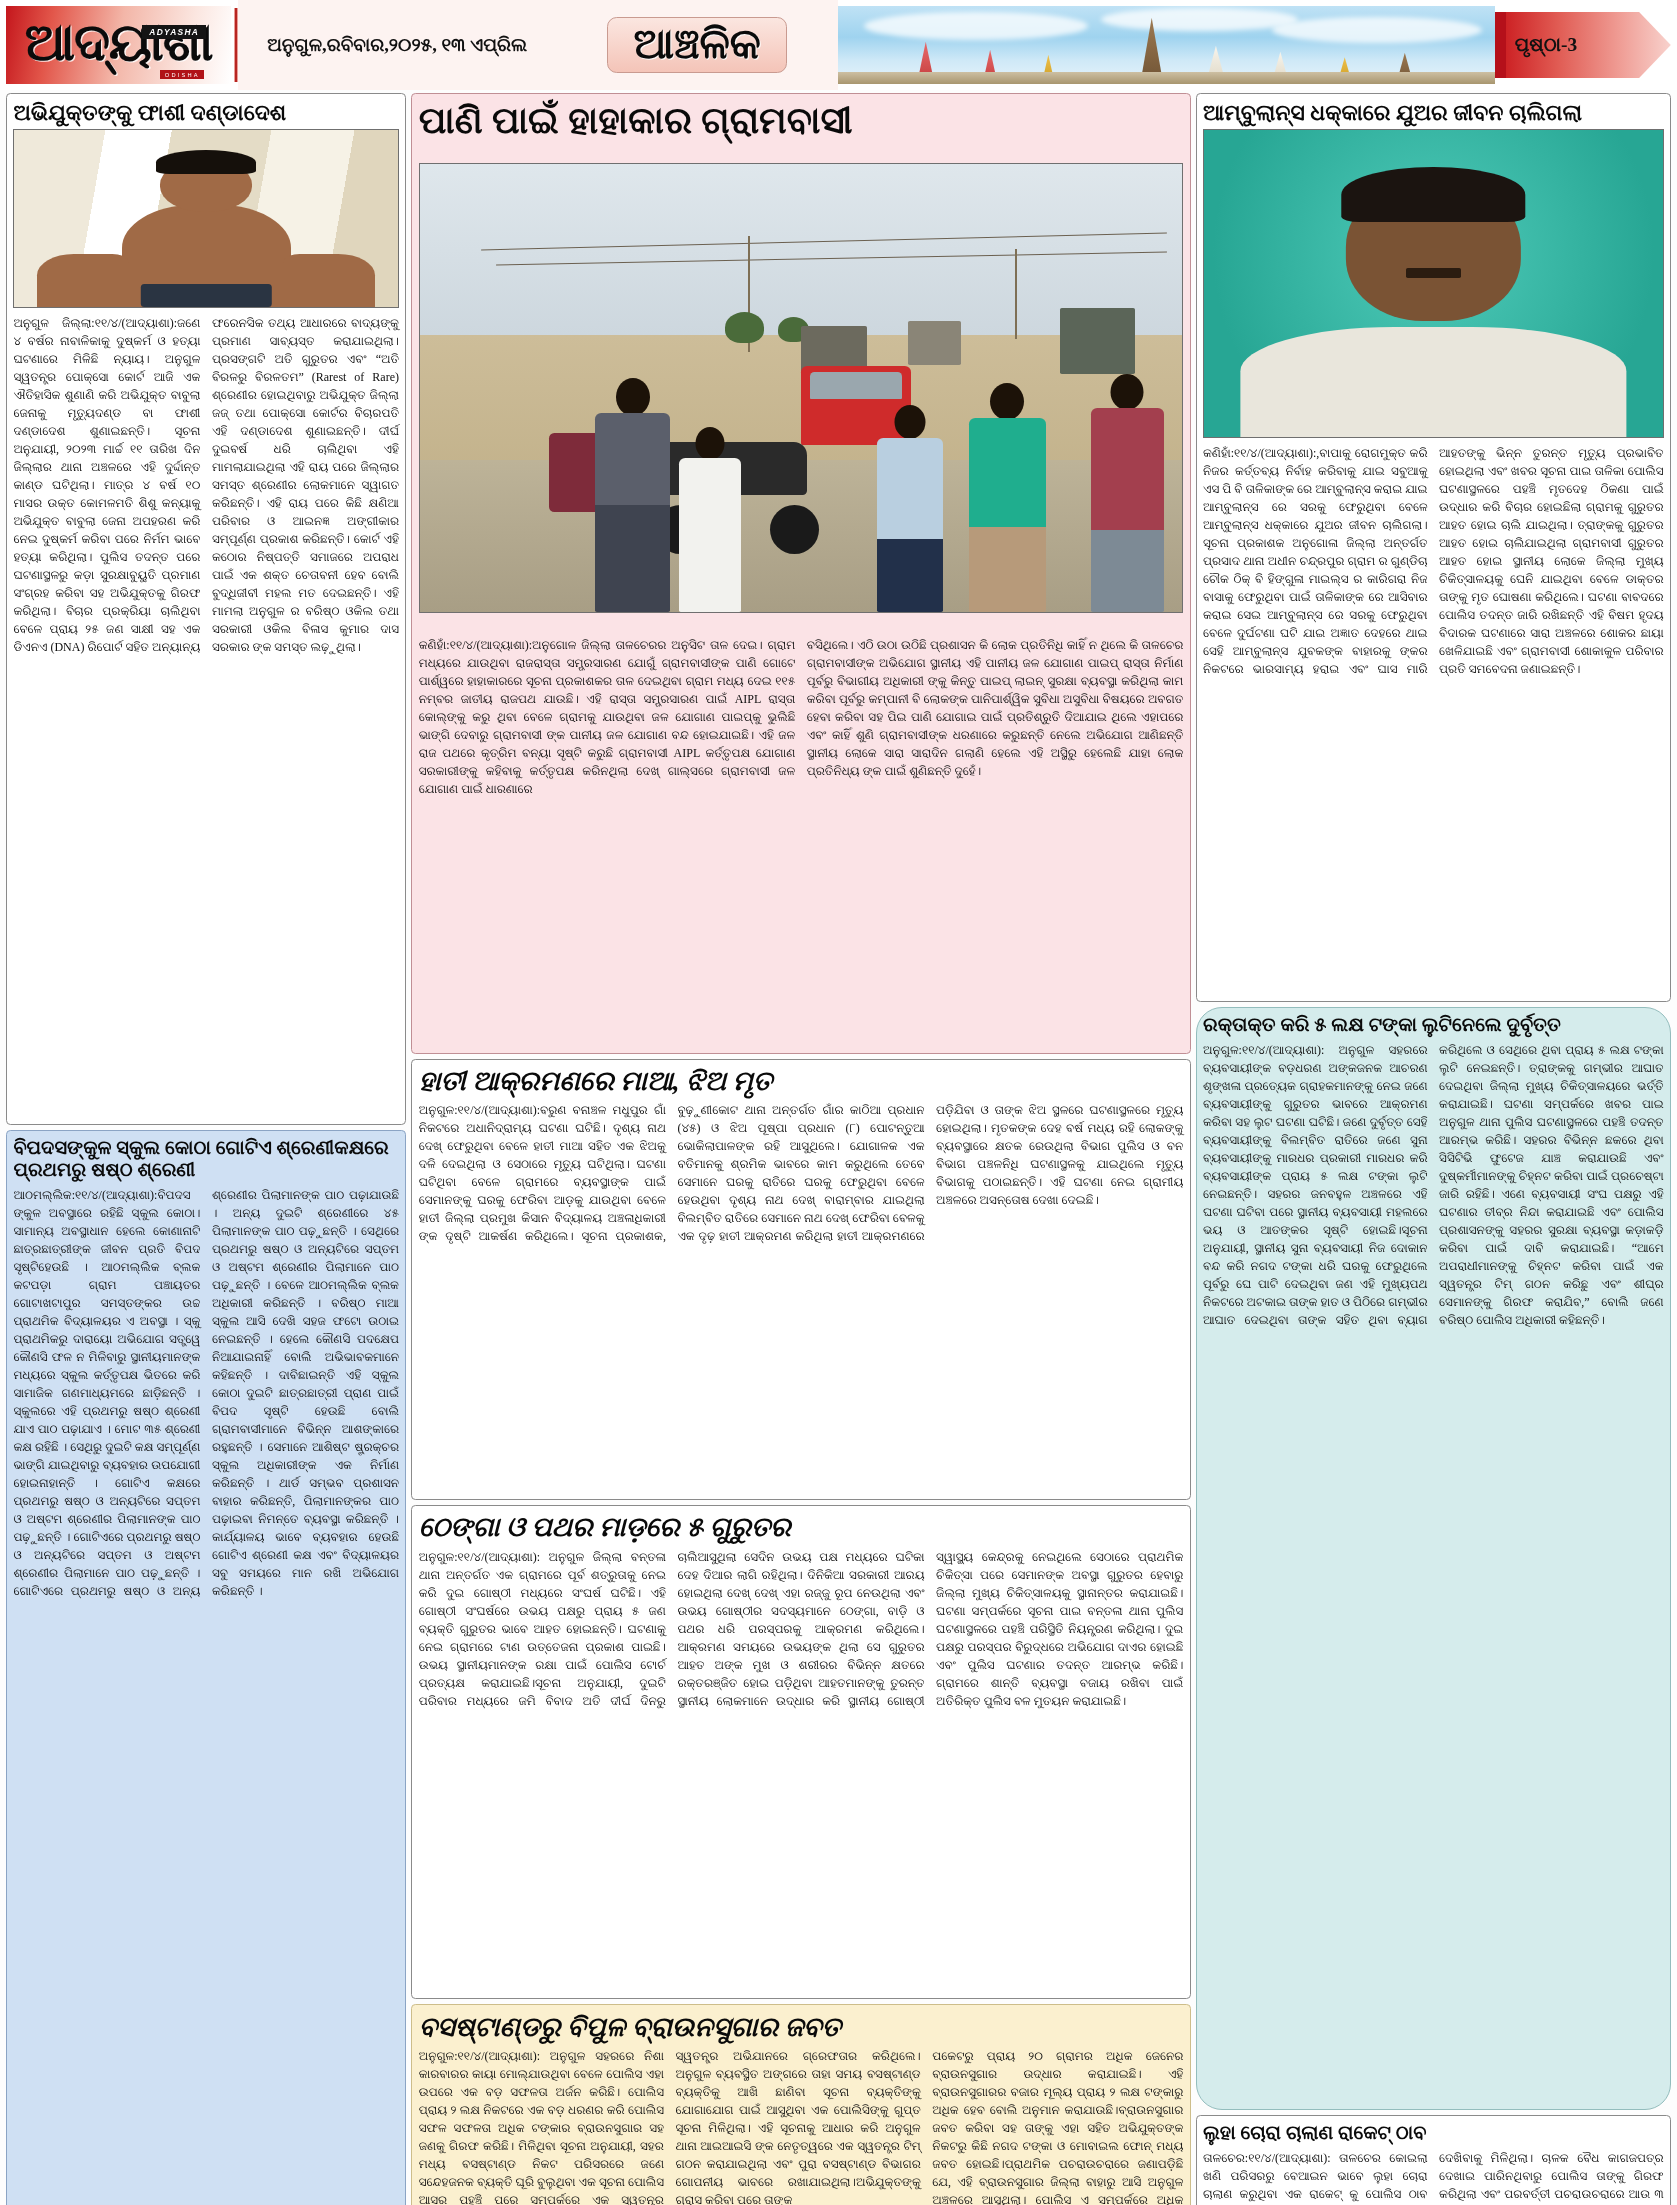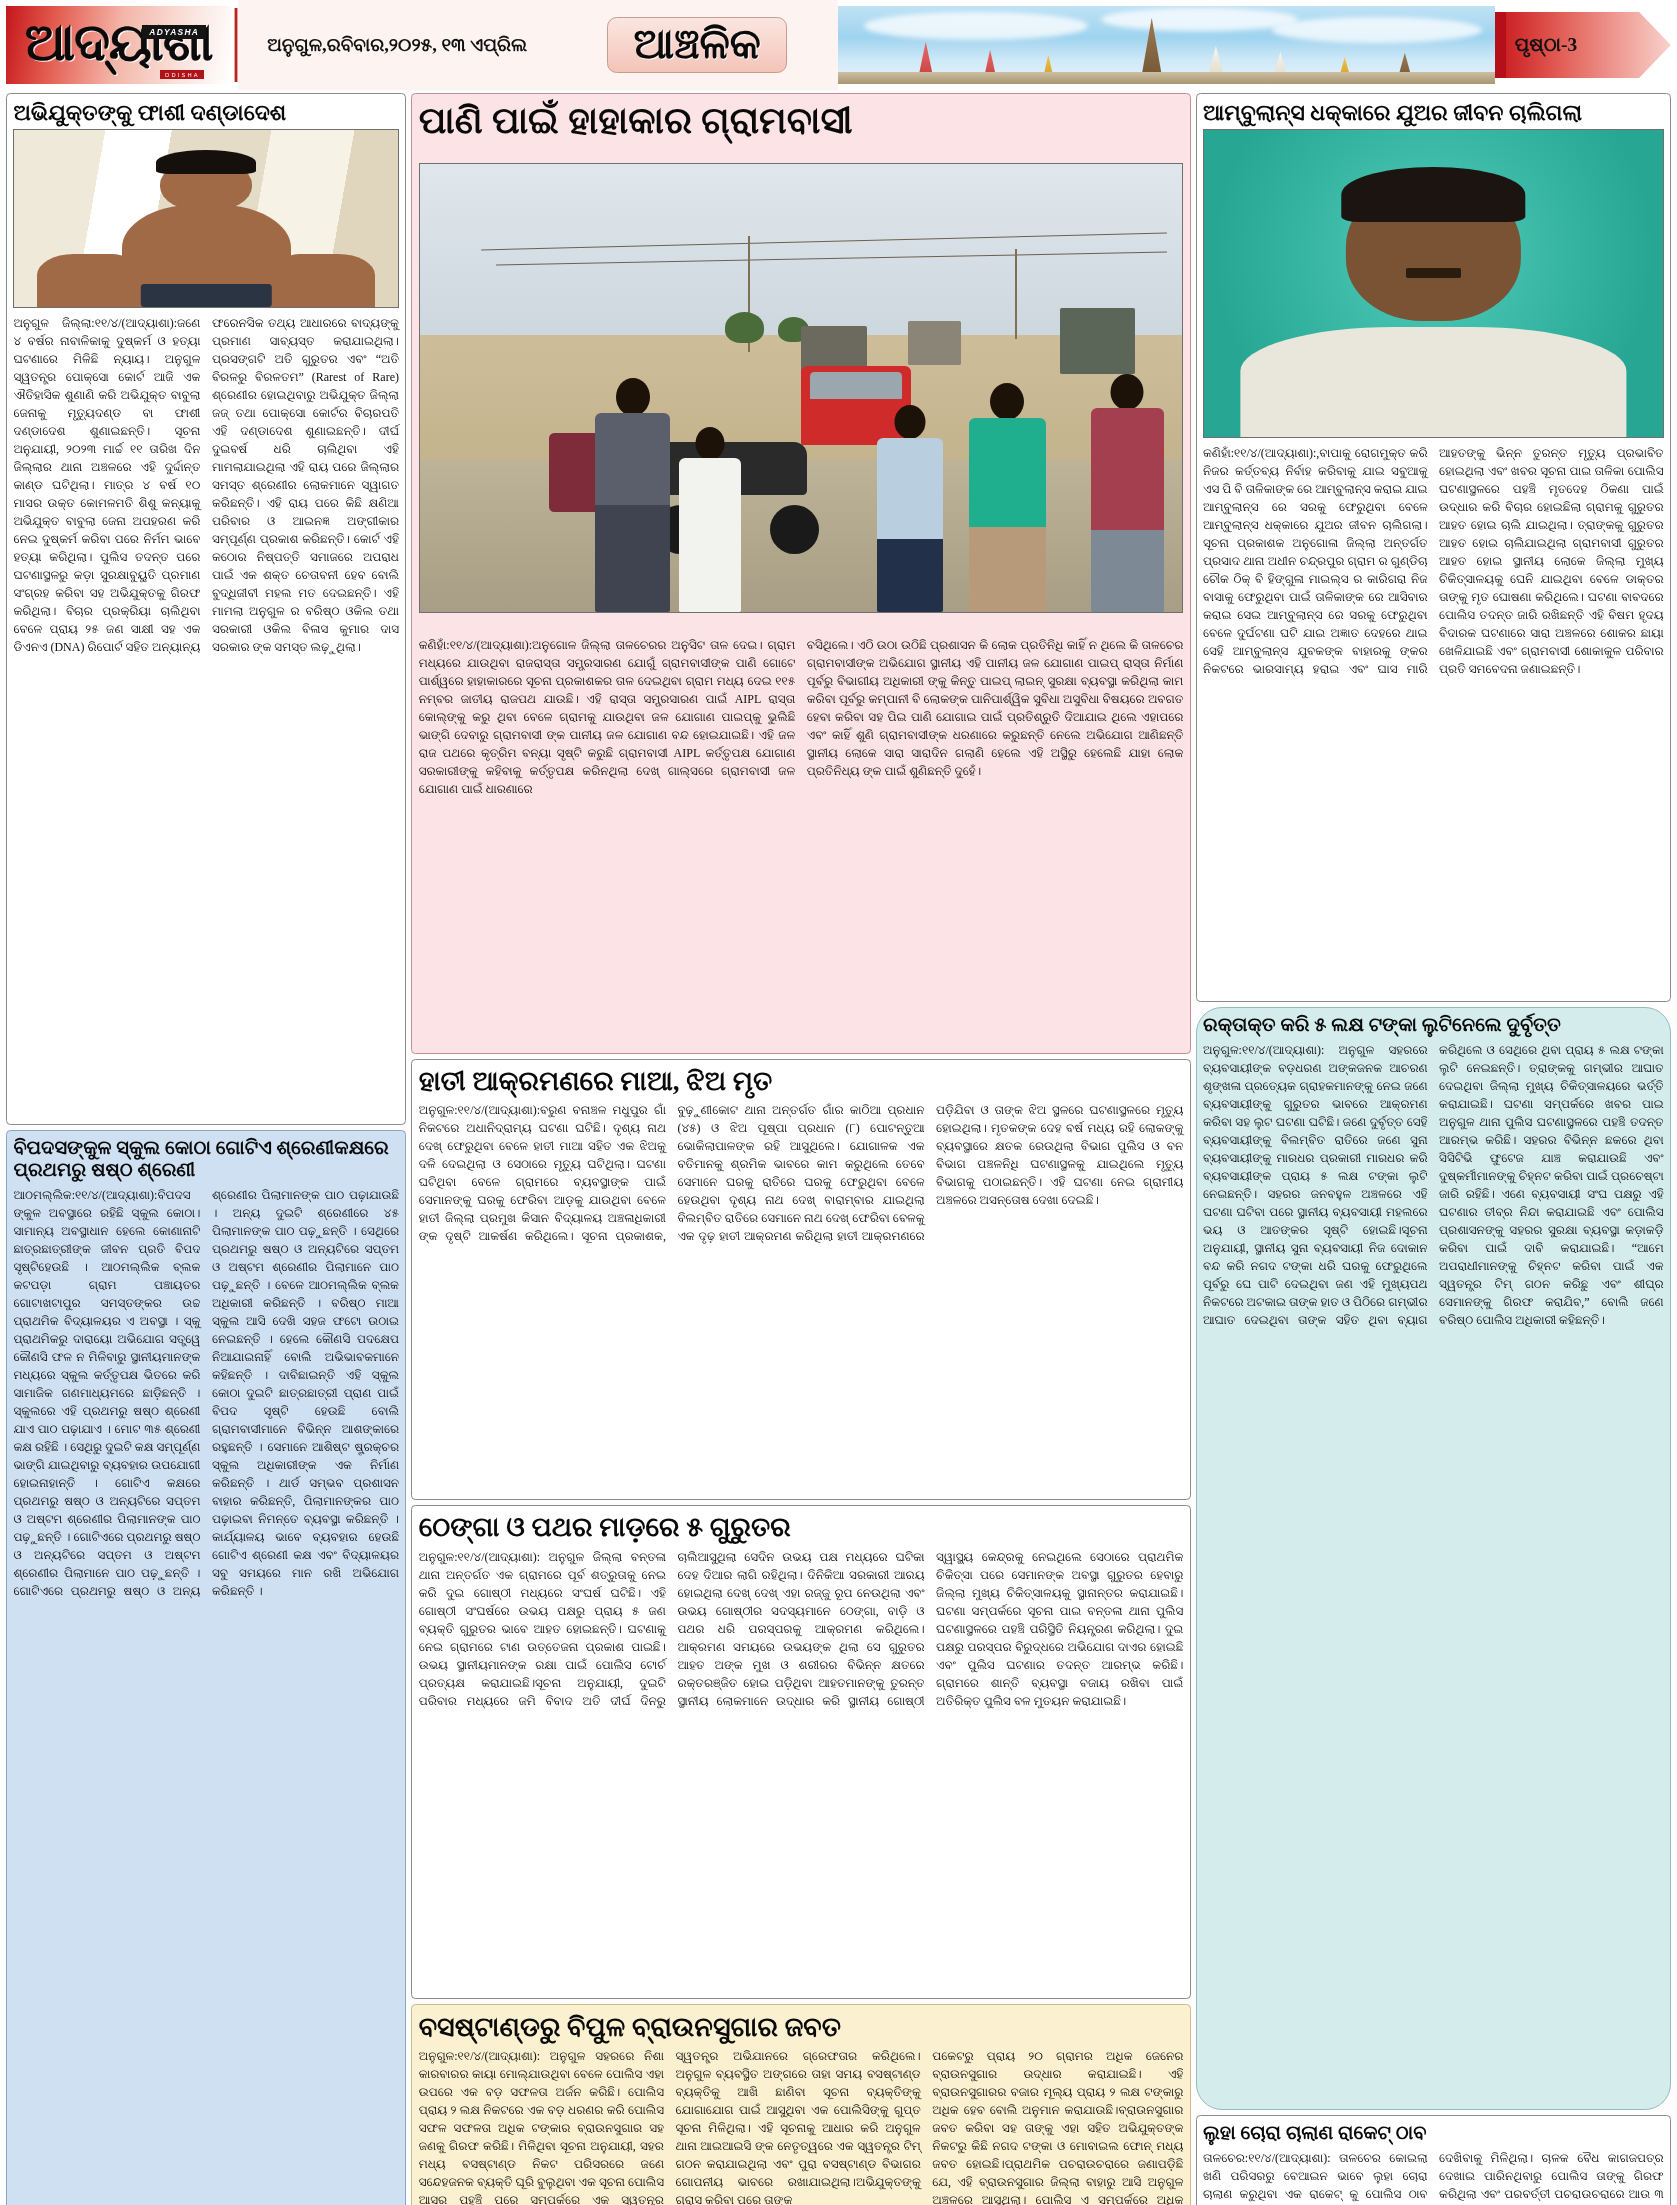--- a/index.html
+++ b/index.html
@@ -187,21 +187,21 @@
   .art.white  { background: #ffffff; }
 
   .hl {
     font-family: "Liberation Serif", "DejaVu Serif", serif;
     font-weight: 700;
     line-height: 1.14;
     color: #0a0a0a;
     margin: 0.9px 0 4.4px;
   }
   .hl-xl  { font-size: 37px; }
-  .hl-lg  { font-size: 27px; }
+  .hl-lg  { font-size: 27px; font-style: italic; }
   .hl-md  { font-size: 22px; }
   .hl-sm  { font-size: 19.4px; }
 
   .photo {
     border: 0.9px solid #6f6f6f;
     margin: 0 0 5.3px;
     position: relative;
     overflow: hidden;
     background: #cfcfcf;
   }

